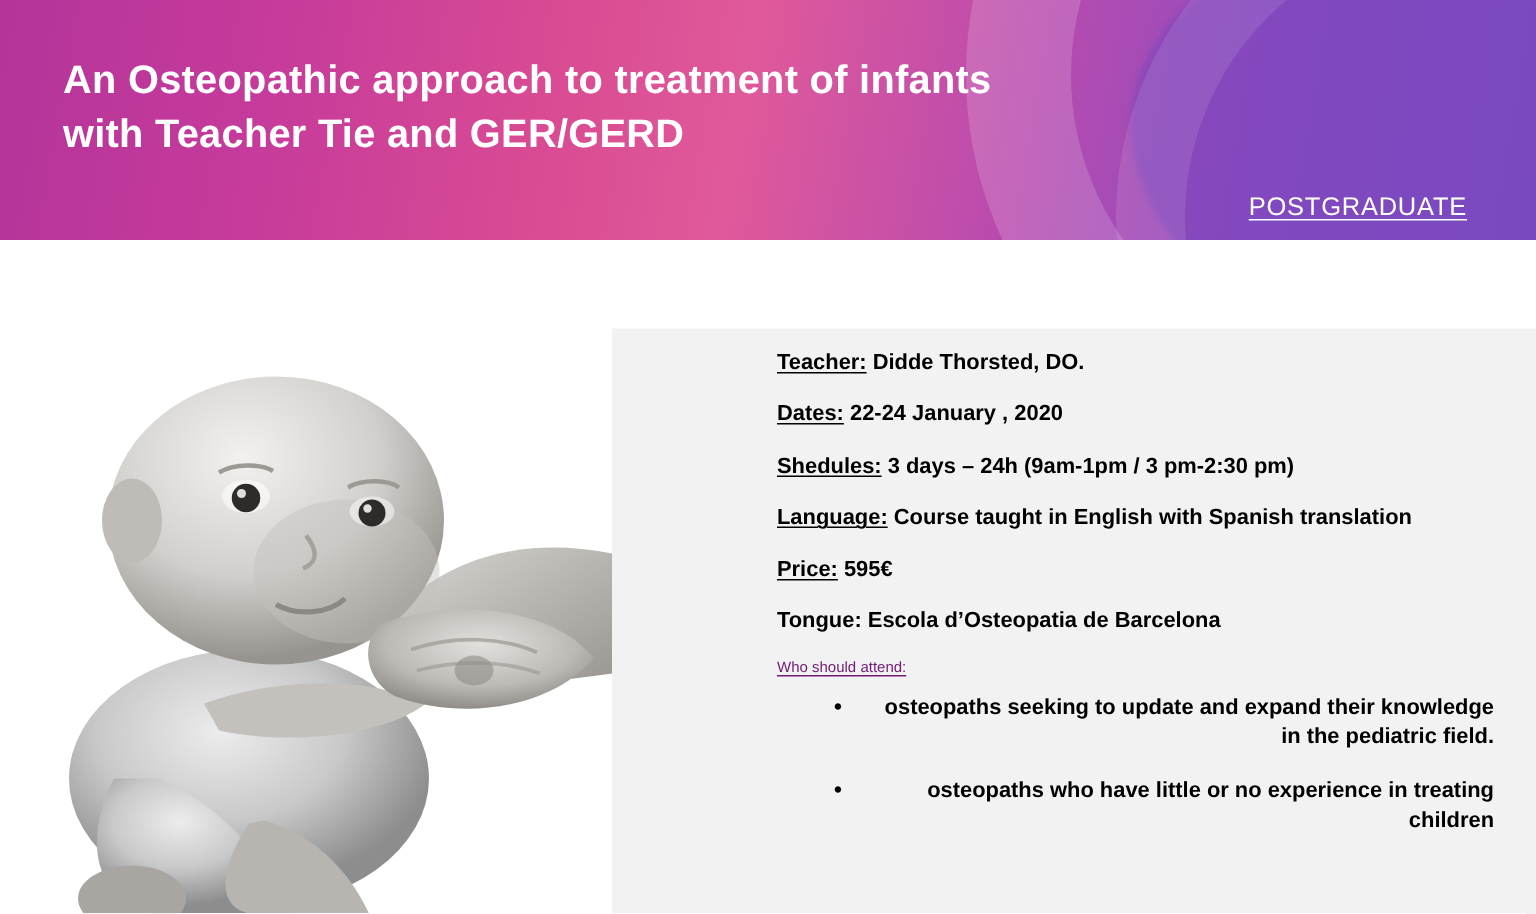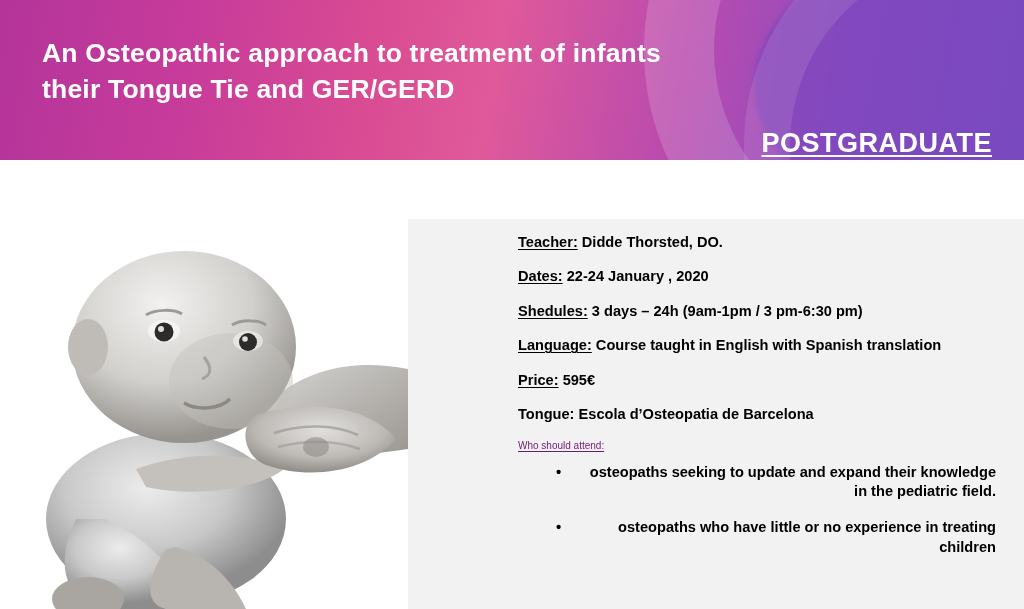--- a/index.html
+++ b/index.html
@@ -70,25 +70,25 @@
     color: #ffffff;
     font-size: 26.5px;
     font-weight: bold;
     line-height: 1.34;
     letter-spacing: 0.2px;
     z-index: 3;
   }
   .header-title .line2 { display: block; }
   .postgraduate {
     position: absolute;
-    right: 32px;
+    right: 46px;
     top: 128px;
     color: #ffffff;
-    font-size: 27px;
-    font-weight: bold;
+    font-size: 17px;
+    font-weight: normal;
     letter-spacing: 0.5px;
     text-decoration: underline;
     text-underline-offset: 3px;
     z-index: 3;
   }
 
   
   .content {
     position: absolute;
     top: 185px;
@@ -175,21 +175,21 @@
 </head>
 <body>
 
 <div class="header">
   <div class="header-blob"></div>
   <div class="header-swoosh"></div>
   <div class="header-swoosh2"></div>
 
   <div class="header-title">
     <span>An Osteopathic approach to treatment of infants</span>
-    <span class="line2">their Tongue Tie and GER/GERD</span>
+    <span class="line2">with Teacher Tie and GER/GERD</span>
   </div>
 
   <div class="postgraduate">POSTGRADUATE</div>
 </div>
 
 <div class="content">
 
   <div class="photo-wrap">
     <div class="photo">
       <svg width="392" height="390" viewBox="0 0 392 390">
@@ -262,21 +262,21 @@
       <span class="val">Didde Thorsted, DO.</span>
     </p>
 
     <p class="info-line">
       <span class="lbl">Dates:</span>
       <span class="val">22-24  January , 2020</span>
     </p>
 
     <p class="info-line">
       <span class="lbl">Shedules:</span>
-      <span class="val">3 days – 24h (9am-1pm / 3 pm-6:30 pm)</span>
+      <span class="val">3 days – 24h (9am-1pm / 3 pm-2:30 pm)</span>
     </p>
 
     <p class="info-line">
       <span class="lbl">Language:</span>
       <span class="val">Course taught in English with Spanish translation</span>
     </p>
 
     <p class="info-line">
       <span class="lbl">Price:</span>
       <span class="val">595€</span>

